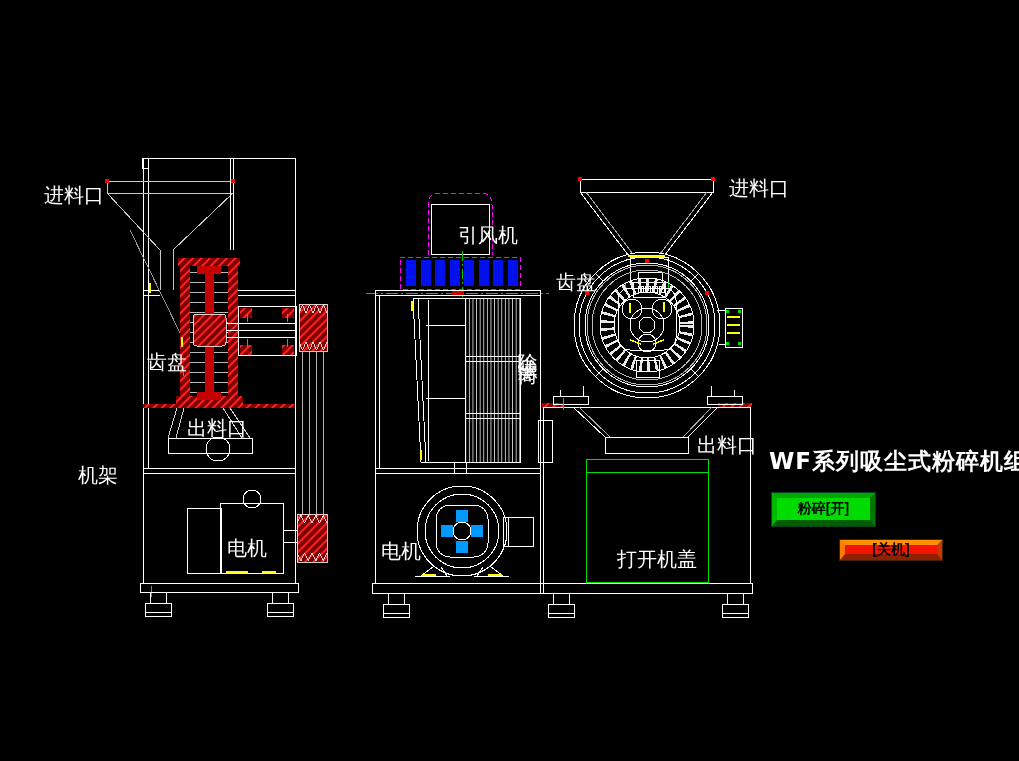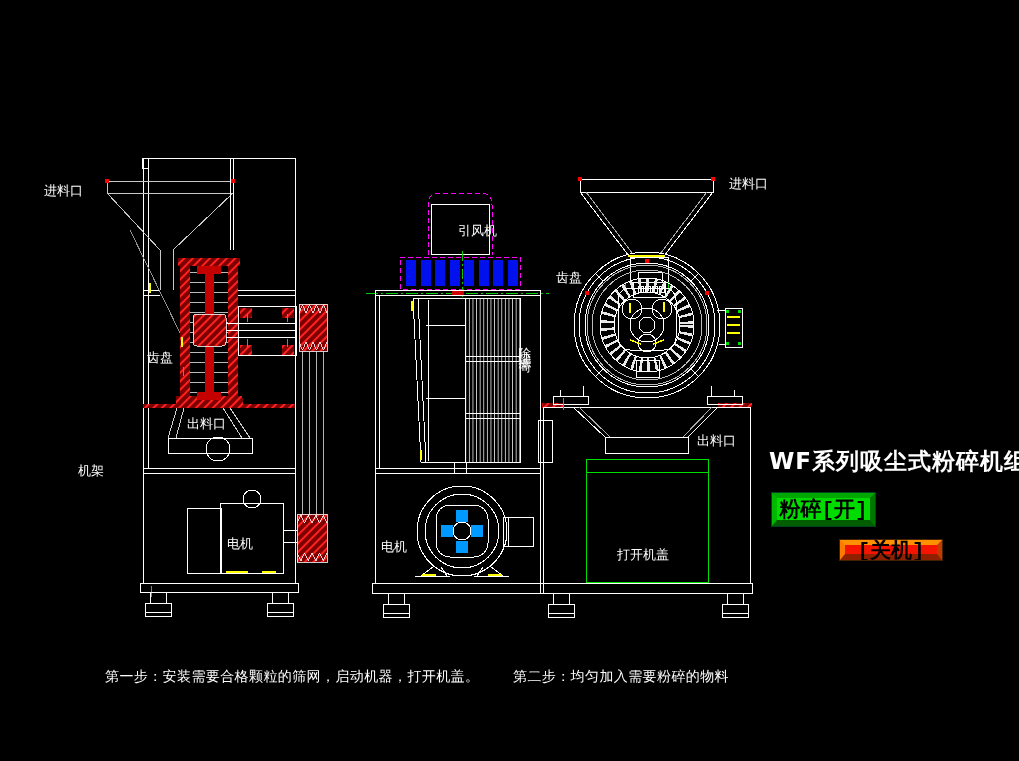--- a/index.html
+++ b/index.html
@@ -1,24 +1,24 @@
 <!DOCTYPE html>
 <html><head>
 <meta charset="utf-8">
 <style>
   html,body{margin:0;padding:0;background:#000;}
   .stage{position:relative;width:1019px;height:761px;background:#000;overflow:hidden;
          font-family:"DejaVu Sans",sans-serif;}
   svg{position:absolute;left:0;top:0;}
-  .lbl{position:absolute;color:#fff;font-size:13px;line-height:1.1;white-space:nowrap;}
+  .lbl{position:absolute;color:#fff;font-size:20px;line-height:1.1;white-space:nowrap;}
   .lbl.v{writing-mode:vertical-rl;letter-spacing:4px;}
   .title{position:absolute;left:769px;top:446px;color:#fff;font-size:23px;font-weight:bold;
          letter-spacing:1px;white-space:nowrap;}
   .btn{position:absolute;display:flex;align-items:center;justify-content:center;color:#000;
-       font-size:21px;font-weight:bold;box-sizing:border-box;cursor:pointer;white-space:nowrap;font-family:Liberation Mono, monospace;}
+       font-size:14px;font-weight:bold;box-sizing:border-box;cursor:pointer;white-space:nowrap;}
   .btn.green{background:#00dc00;
        border-top:5px solid #00a800;border-left:5px solid #00b800;
        border-right:5px solid #007800;border-bottom:6px solid #005e00;outline:1px solid #042;}
   .btn.red{background:#f51400;
        border-top:5px solid #ff9100;border-left:5px solid #ff7b00;
        border-right:5px solid #c23c00;border-bottom:6px solid #8f2100;outline:1px solid #420;}
   .instr{position:absolute;top:668px;color:#fff;font-size:14px;white-space:nowrap;letter-spacing:0.4px;}
 </style>
 </head>
 <body>
@@ -342,16 +342,14 @@
 <div class="lbl" style="left:729px;top:177px">进料口</div>
 <div class="lbl" style="left:556px;top:271px">齿盘</div>
 <div class="lbl" style="left:697px;top:434px">出料口</div>
 <div class="lbl" style="left:617px;top:548px">打开机盖</div>
 
 <div class="title">WF系列吸尘式粉碎机组</div>
 
 <button class="btn green" style="left:772px;top:493px;width:103px;height:33px">粉碎[开]</button>
 <button class="btn red" style="left:840px;top:540px;width:102px;height:20px">[关机]</button>
 
-<div class="instr" style="left:105px">第一步：安装需要合格颗粒的筛网，启动机器，打开机盖。</div>
-<div class="instr" style="left:513px">第二步：均匀加入需要粉碎的物料</div>
 
 </div>
 
 </body></html>

